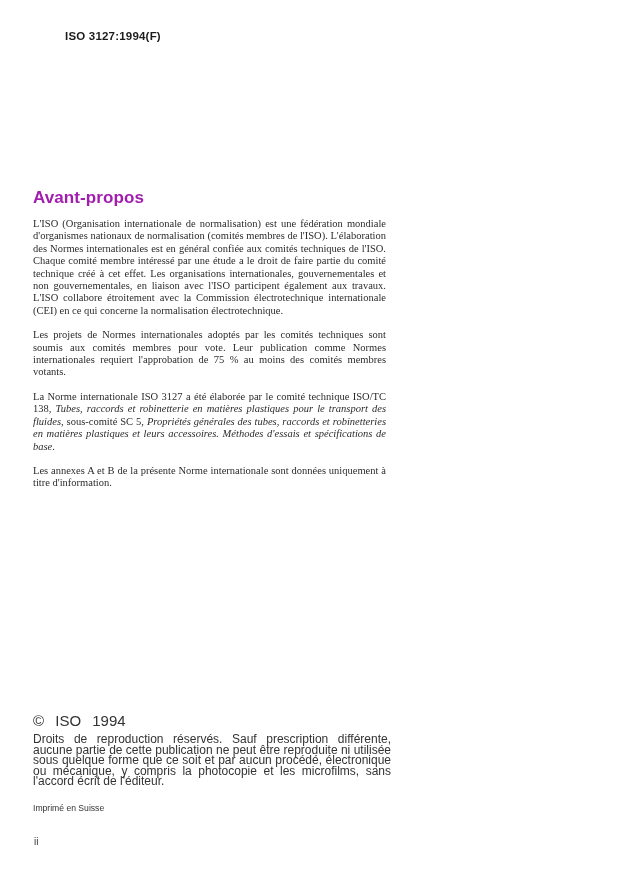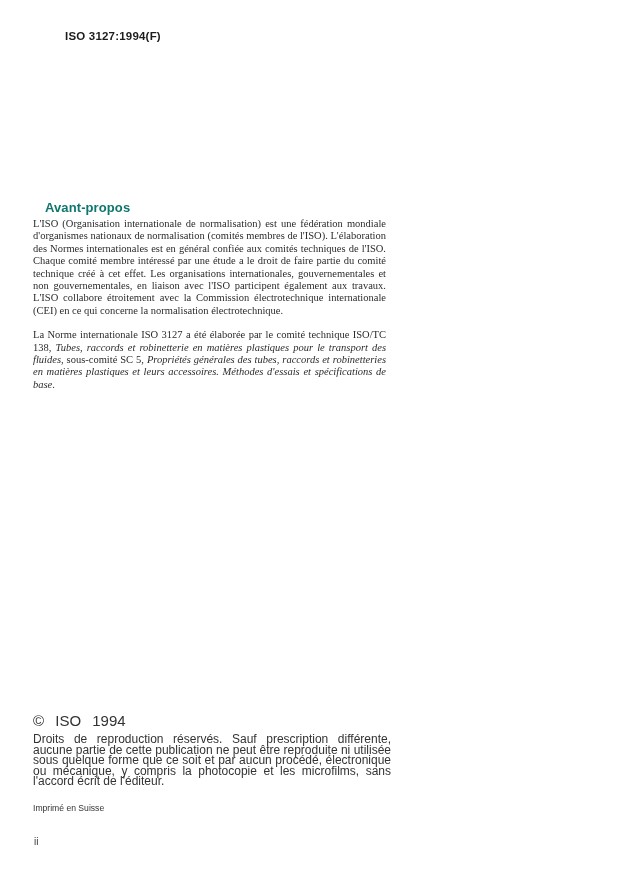--- a/index.html
+++ b/index.html
@@ -24,24 +24,24 @@
     font-size: 11.5px;
     font-weight: bold;
     color: #1c1c1c;
     letter-spacing: 0.2px;
     padding-left: 32px;
   }
   .section-title {
     position: absolute;
     left: 33px;
     top: 188px;
-    margin: 12px;
-    font-size: 13px;
+    margin: 0;
+    font-size: 17px;
     font-weight: bold;
-    color: #0f766e;
+    color: #a21caf;
     letter-spacing: 0.1px;
   }
   .foreword-body {
     position: absolute;
     left: 33px;
     top: 218px;
     width: 353px;
   }
   .foreword-body p.para {
     margin: 0 0 12px 0;
@@ -99,21 +99,23 @@
 <body>
 
 <div class="page">
 
   <div class="doc-header">ISO 3127:1994(F)</div>
 
   <h1 class="section-title">Avant-propos</h1>
 
   <div class="foreword-body">
       <p class="para"><span>L'ISO (Organisation internationale de normalisation) est une fédération mondiale d'organismes nationaux de normalisation (comités membres de l'ISO). L'élaboration des Normes internationales est en général confiée aux comités techniques de l'ISO. Chaque comité membre intéressé par une étude a le droit de faire partie du comité technique créé à cet effet. Les organisations internationales, gouvernementales et non gouvernementales, en liaison avec l'ISO participent également aux travaux. L'ISO collabore étroitement avec la Commission électrotechnique internationale (CEI) en ce qui concerne la normalisation électrotechnique.</span></p>
+      <p class="para"><span>Les projets de Normes internationales adoptés par les comités techniques sont soumis aux comités membres pour vote. Leur publication comme Normes internationales requiert l'approbation de 75 % au moins des comités membres votants.</span></p>
       <p class="para"><span>La Norme internationale ISO 3127 a été élaborée par le comité technique ISO/TC 138, </span><em>Tubes, raccords et robinetterie en matières plastiques pour le transport des fluides</em><span>, sous-comité SC 5, </span><em>Propriétés générales des tubes, raccords et robinetteries en matières plastiques et leurs accessoires. Méthodes d'essais et spécifications de base</em><span>.</span></p>
+      <p class="para"><span>Les annexes A et B de la présente Norme internationale sont données uniquement à titre d'information.</span></p>
     </div>
 
   <div class="copyright-line">© ISO 1994</div>
 
   <div class="copyright-notice">Droits de reproduction réservés. Sauf prescription différente, aucune partie de cette publication ne peut être reproduite ni utilisée sous quelque forme que ce soit et par aucun procédé, électronique ou mécanique, y compris la photocopie et les microfilms, sans l'accord écrit de l'éditeur.</div>
 
 
   <div class="printed-line">Imprimé en Suisse</div>
 
   <div class="page-number">ii</div>

